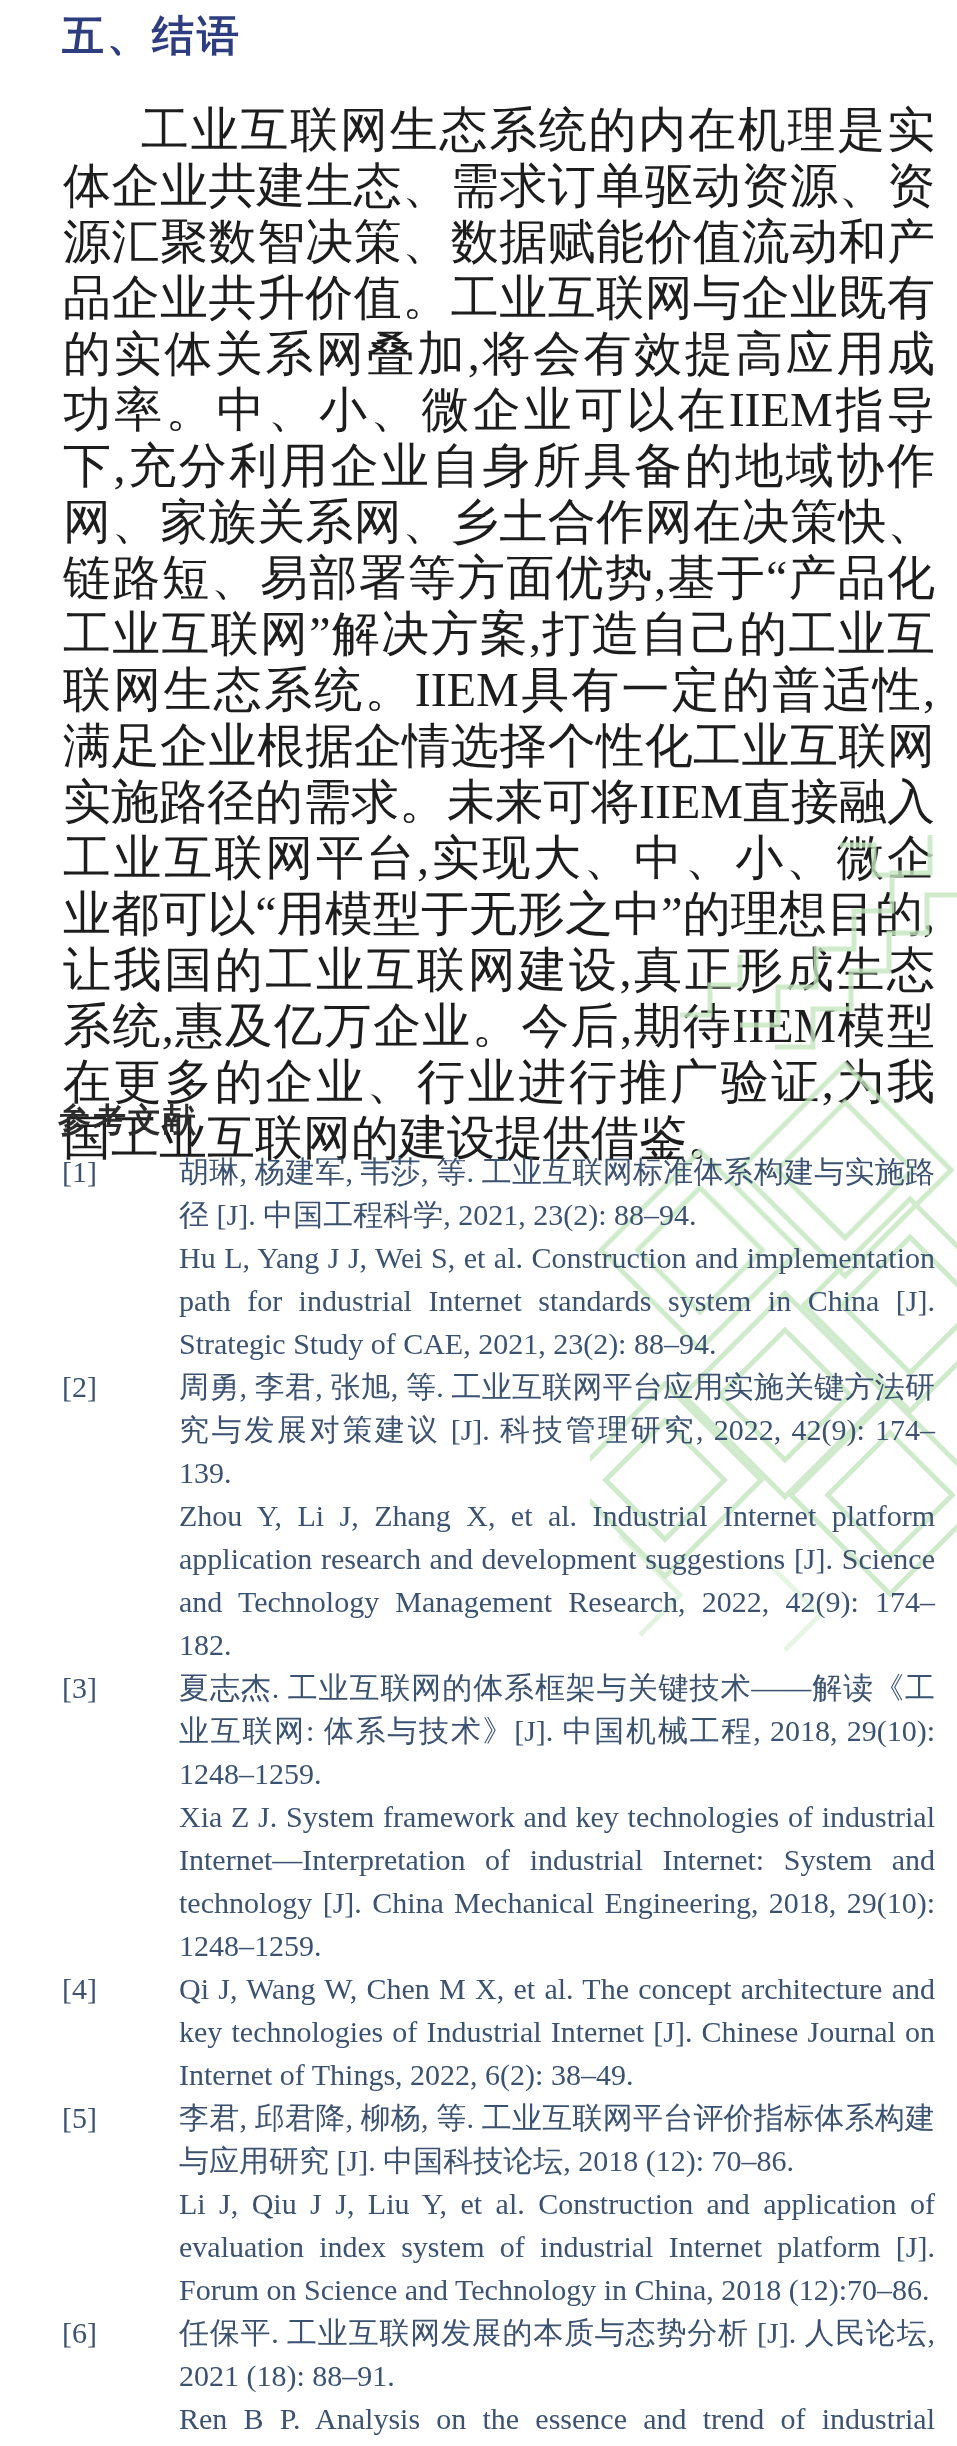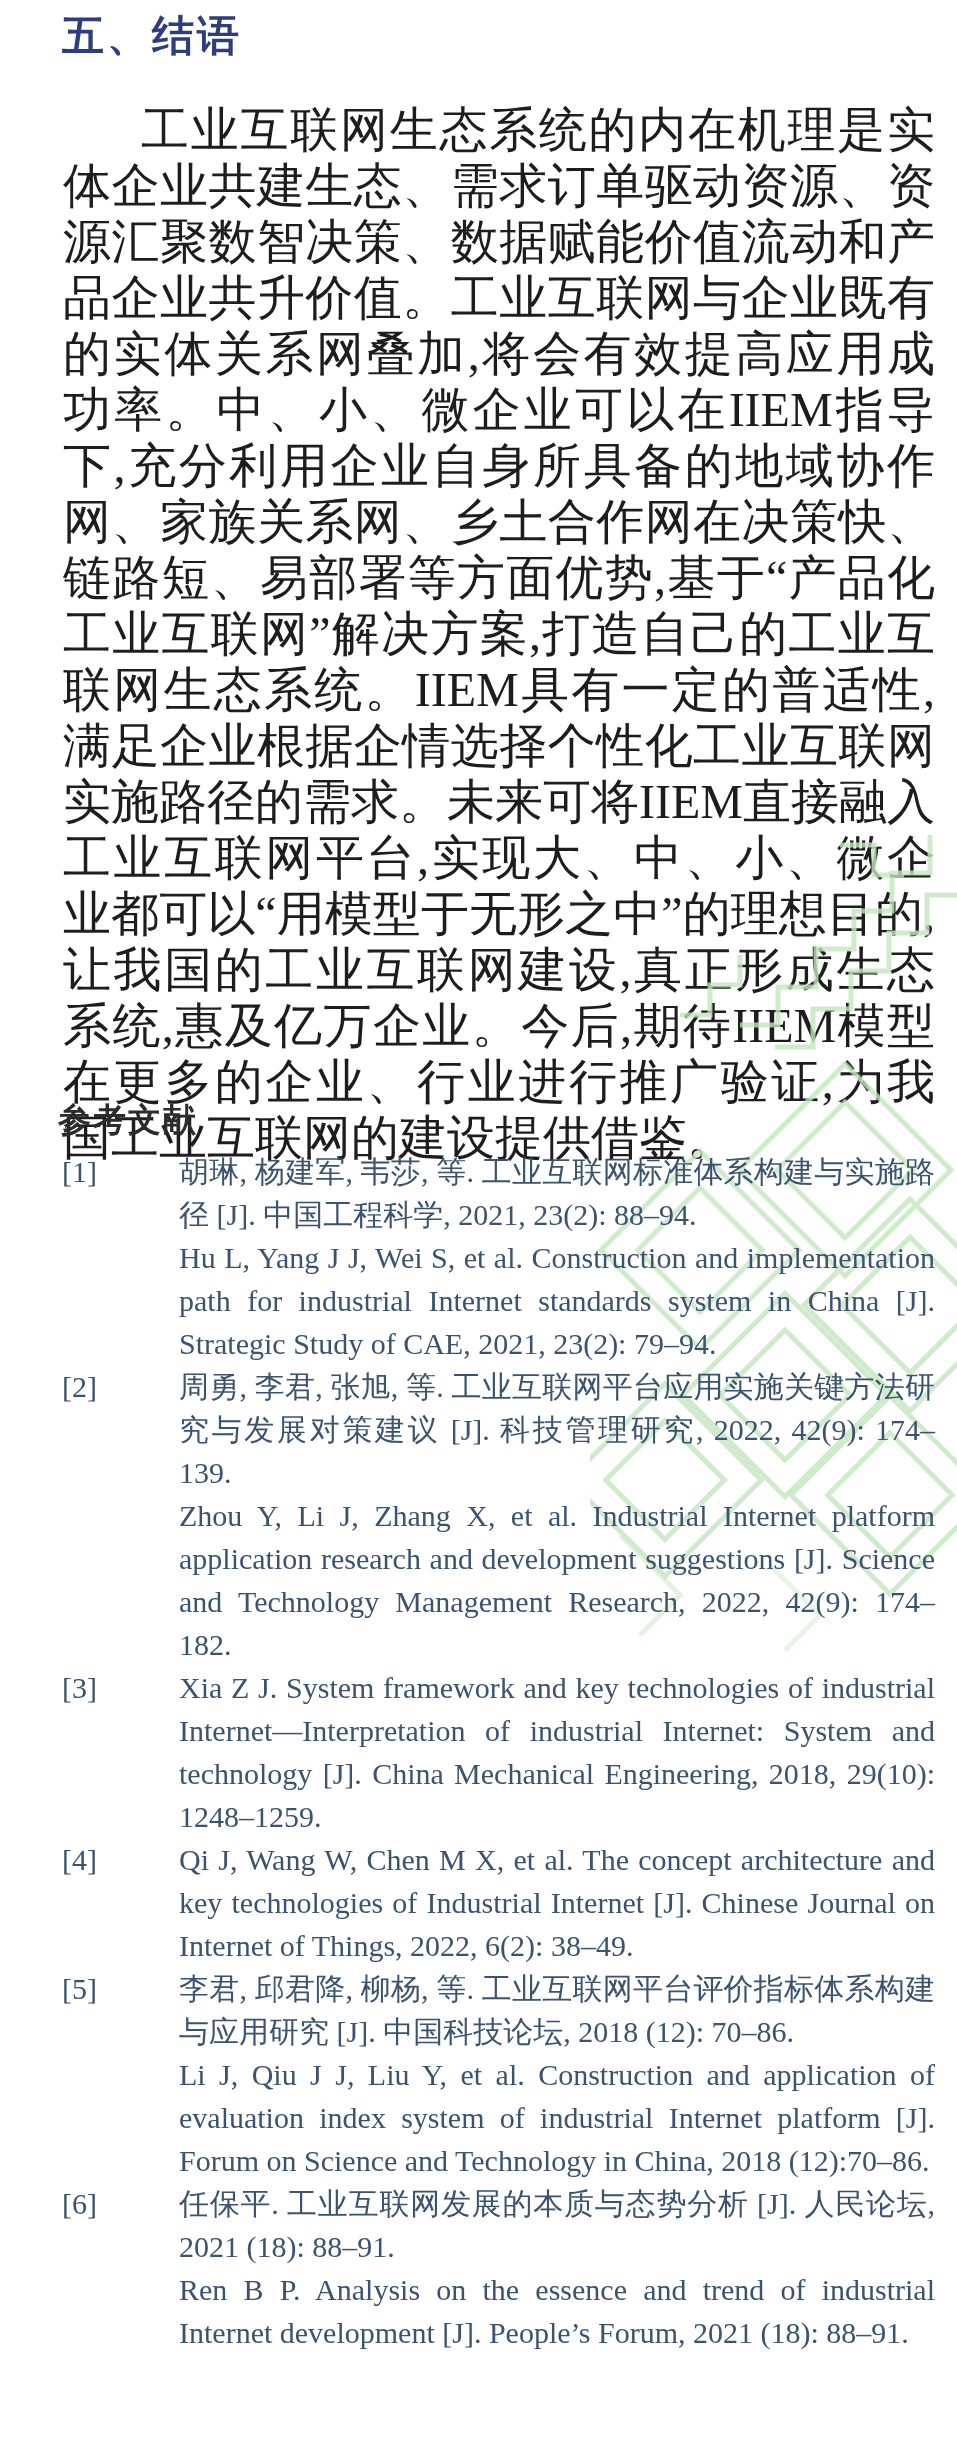--- a/index.html
+++ b/index.html
@@ -128,31 +128,32 @@
     </g>
   </svg>
 
   <h2 class="ref-heading">参考文献</h2>
 
   <ol class="ref-list">
 
     <li class="ref-item">
       <span class="ref-num">[1]</span>
       <div class="ref-zh">胡琳, 杨建军, 韦莎, 等. 工业互联网标准体系构建与实施路径 [J]. 中国工程科学, 2021, 23(2): 88–94.</div>
-      <div class="ref-en">Hu L, Yang J J, Wei S, et al. Construction and implementation path for industrial Internet standards system in China [J]. Strategic Study of CAE, 2021, 23(2): 79–94.</div>
+      <div class="ref-en">Hu L, Yang J J, Wei S, et al. Construction and implementation path for industrial Internet standards system in China [J]. Strategic Study of CAE, 2021, 23(2): 88–94.</div>
     </li>
 
     <li class="ref-item">
       <span class="ref-num">[2]</span>
       <div class="ref-zh">周勇, 李君, 张旭, 等. 工业互联网平台应用实施关键方法研究与发展对策建议 [J]. 科技管理研究, 2022, 42(9): 174–139.</div>
       <div class="ref-en">Zhou Y, Li J, Zhang X, et al. Industrial Internet platform application research and development suggestions [J]. Science and Technology Management Research, 2022, 42(9): 174–182.</div>
     </li>
 
     <li class="ref-item">
       <span class="ref-num">[3]</span>
+      <div class="ref-zh">夏志杰. 工业互联网的体系框架与关键技术——解读《工业互联网: 体系与技术》[J]. 中国机械工程, 2018, 29(10): 1248–1259.</div>
       <div class="ref-en">Xia Z J. System framework and key technologies of industrial Internet—Interpretation of industrial Internet: System and technology [J]. China Mechanical Engineering, 2018, 29(10): 1248–1259.</div>
     </li>
 
     <li class="ref-item">
       <span class="ref-num">[4]</span>
       <div class="ref-en">Qi J, Wang W, Chen M X, et al. The concept architecture and key technologies of Industrial Internet [J]. Chinese Journal on Internet of Things, 2022, 6(2): 38–49.</div>
     </li>
 
     <li class="ref-item">
       <span class="ref-num">[5]</span>

